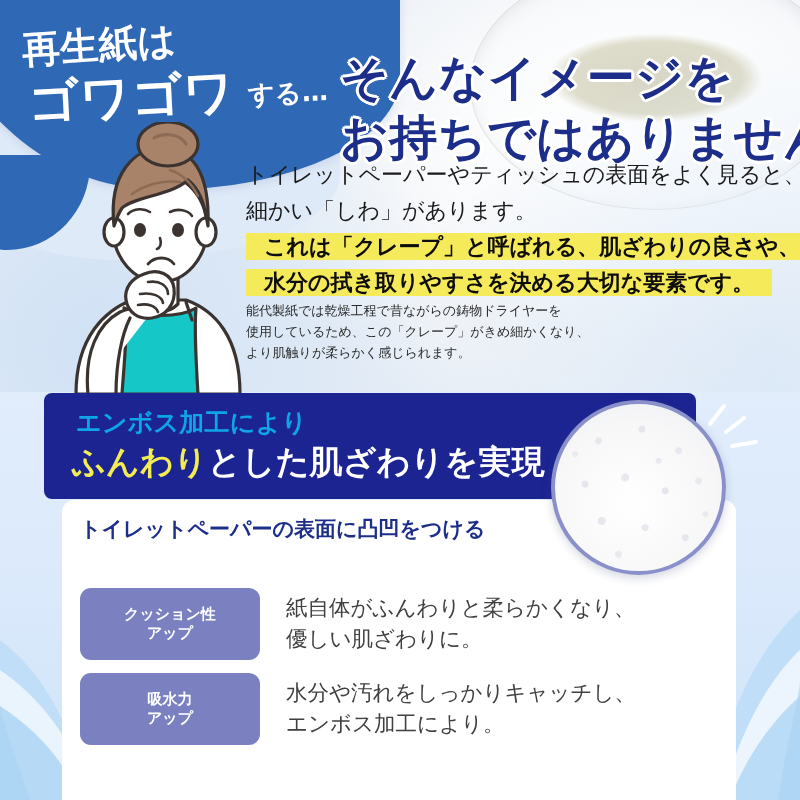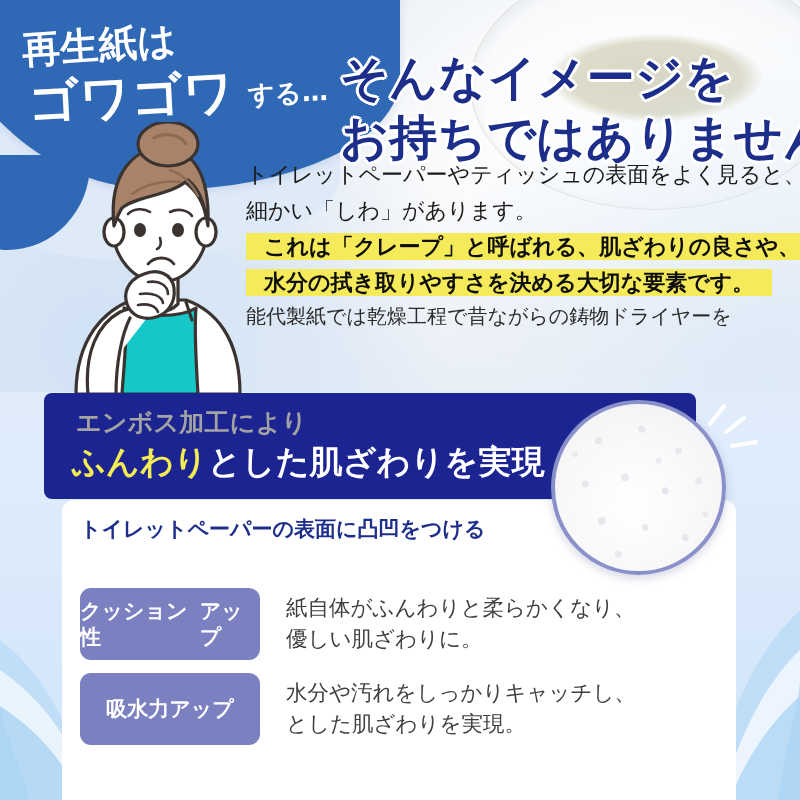--- a/index.html
+++ b/index.html
@@ -89,33 +89,33 @@
     font-size:22px; line-height:1.64; color:#1a1a1a; font-weight:500;
     white-space:nowrap;
   }
   .body-para .hl{
     background:#f5ea5a; font-weight:700; color:#0d0d0d;
     box-decoration-break:clone; padding:1px 18px;
   }
   .sub-para{
     position:absolute; left:246px; top:300px; z-index:5;
     font-family:"DejaVu Sans","Liberation Sans",sans-serif;
-    font-size:20px; line-height:1.62; color:#2b2b2b; white-space:nowrap;
+    font-size:13px; line-height:1.62; color:#2b2b2b; white-space:nowrap;
   }
 
   
   .character{ position:absolute; left:58px; top:122px; width:200px; height:272px; z-index:6; }
 
   
   .banner{
     position:absolute; left:44px; top:393px; width:652px; height:106px;
     background:#1c2492; border-radius:8px; z-index:7;
   }
   .banner-l1{
-    position:absolute; left:32px; top:13px; color:#a3a3a3;
+    position:absolute; left:32px; top:13px; color:#0ea5e9;
     font-family:"DejaVu Sans","Liberation Sans",sans-serif;
     font-weight:700; font-size:25px; letter-spacing:.01em; white-space:nowrap;
   }
   .banner-l2{
     position:absolute; left:28px; top:47px; color:#ffffff;
     font-family:"DejaVu Sans","Liberation Sans",sans-serif;
     font-weight:700; font-size:33px; letter-spacing:.005em; white-space:nowrap;
   }
   .banner-l2 .accent{ color:#f3ec52; }
 
@@ -152,23 +152,23 @@
     position:absolute; left:18px; top:14px;
     font-family:"DejaVu Sans","Liberation Sans",sans-serif;
     font-weight:700; font-size:21px; line-height:1.46; color:#1c2e8a;
     white-space:nowrap;
   }
   .feat-row{ position:absolute; display:flex; align-items:center; gap:26px; }
   .feat-row.r1{ left:18px; top:88px; }
   .feat-row.r2{ left:18px; top:173px;align-items:center; }
   .chip{
     width:180px; height:72px; background:#7b80c0; border-radius:11px;
-    display:flex; flex-direction:row; align-items:center; justify-content:center;
+    display:flex; flex-direction:column; align-items:center; justify-content:center;
     color:#ffffff; font-family:"DejaVu Sans","Liberation Sans",sans-serif;
-    font-weight:700; font-size:21px; line-height:1.24; flex:none;
+    font-weight:700; font-size:15px; line-height:1.24; flex:none;
   }
   .feat-desc{
     font-family:"DejaVu Sans","Liberation Sans",sans-serif;
     font-size:21.5px; line-height:1.42; color:#404040; font-weight:500;
     white-space:nowrap;
   }
 
   
   .ribbons{ position:absolute; left:0; top:520px; width:800px; height:280px; z-index:2; }
 </style>
@@ -199,20 +199,22 @@
 
   <div class="body-para">
     <div>トイレットペーパーやティッシュの表面をよく見ると、</div>
     <div>細かい「しわ」があります。</div>
     <div><span class="hl">これは「クレープ」と呼ばれる、肌ざわりの良さや、</span></div>
     <div><span class="hl">水分の拭き取りやすさを決める大切な要素です。</span></div>
   </div>
 
   <div class="sub-para">
     <div>能代製紙では乾燥工程で昔ながらの鋳物ドライヤーを</div>
+    <div>使用しているため、この「クレープ」がきめ細かくなり、</div>
+    <div>より肌触りが柔らかく感じられます。</div>
   </div>
 
   <svg class="character" viewBox="0 0 200 272">
     <g fill="none" stroke="#3a3330" stroke-width="3.2" stroke-linecap="round" stroke-linejoin="round">
 
       <path d="M18 272 C18 214 48 188 74 178 L128 178 C156 188 182 214 182 272 Z" fill="#ffffff"></path>
 
       <path d="M66 186 C70 210 66 242 64 272 L140 272 C138 240 136 208 138 186 C122 196 84 196 66 186 Z" fill="#16c7c7"></path>
       <path d="M74 180 L82 200" stroke="#3a3330"></path>
       <path d="M128 180 L134 198" stroke="#3a3330"></path>
@@ -284,21 +286,21 @@
       </div>
     </div>
 
     <div class="feat-row r2">
       <div class="chip">
         <span>吸水力</span>
         <span>アップ</span>
       </div>
       <div class="feat-desc">
         <div>水分や汚れをしっかりキャッチし、</div>
-        <div>とした肌ざわりを実現。</div>
+        <div>エンボス加工により。</div>
       </div>
     </div>
   </div>
 
   <svg class="ribbons" viewBox="0 0 800 280" preserveAspectRatio="none">
     <path d="M0 120 C40 150 70 200 90 280 L0 280 Z" fill="#bcdcf6" opacity=".85"></path>
     <path d="M0 150 C44 180 74 224 94 280 L30 280 C14 230 0 196 0 184 Z" fill="#ffffff" opacity=".65"></path>
     <path d="M0 186 C40 212 66 244 80 280 L0 280 Z" fill="#a9d3f3" opacity=".8"></path>
     <path d="M800 90 C760 128 726 188 712 280 L800 280 Z" fill="#bcdcf6" opacity=".85"></path>
     <path d="M800 130 C764 164 736 222 722 280 L778 280 C786 226 800 176 800 160 Z" fill="#ffffff" opacity=".7"></path>

